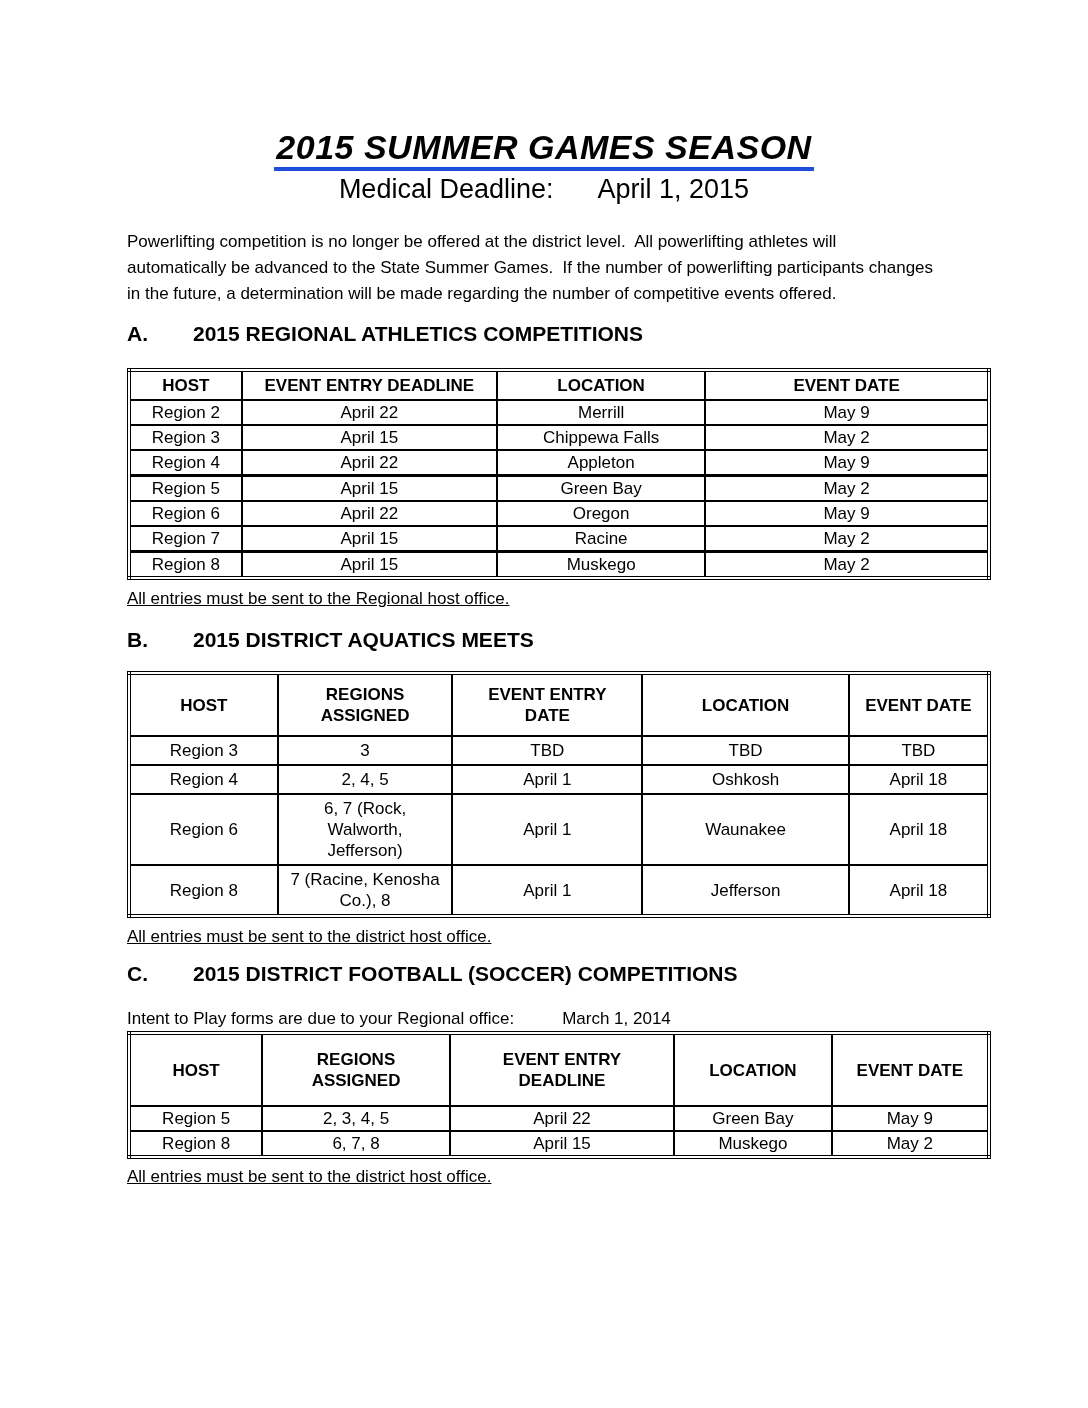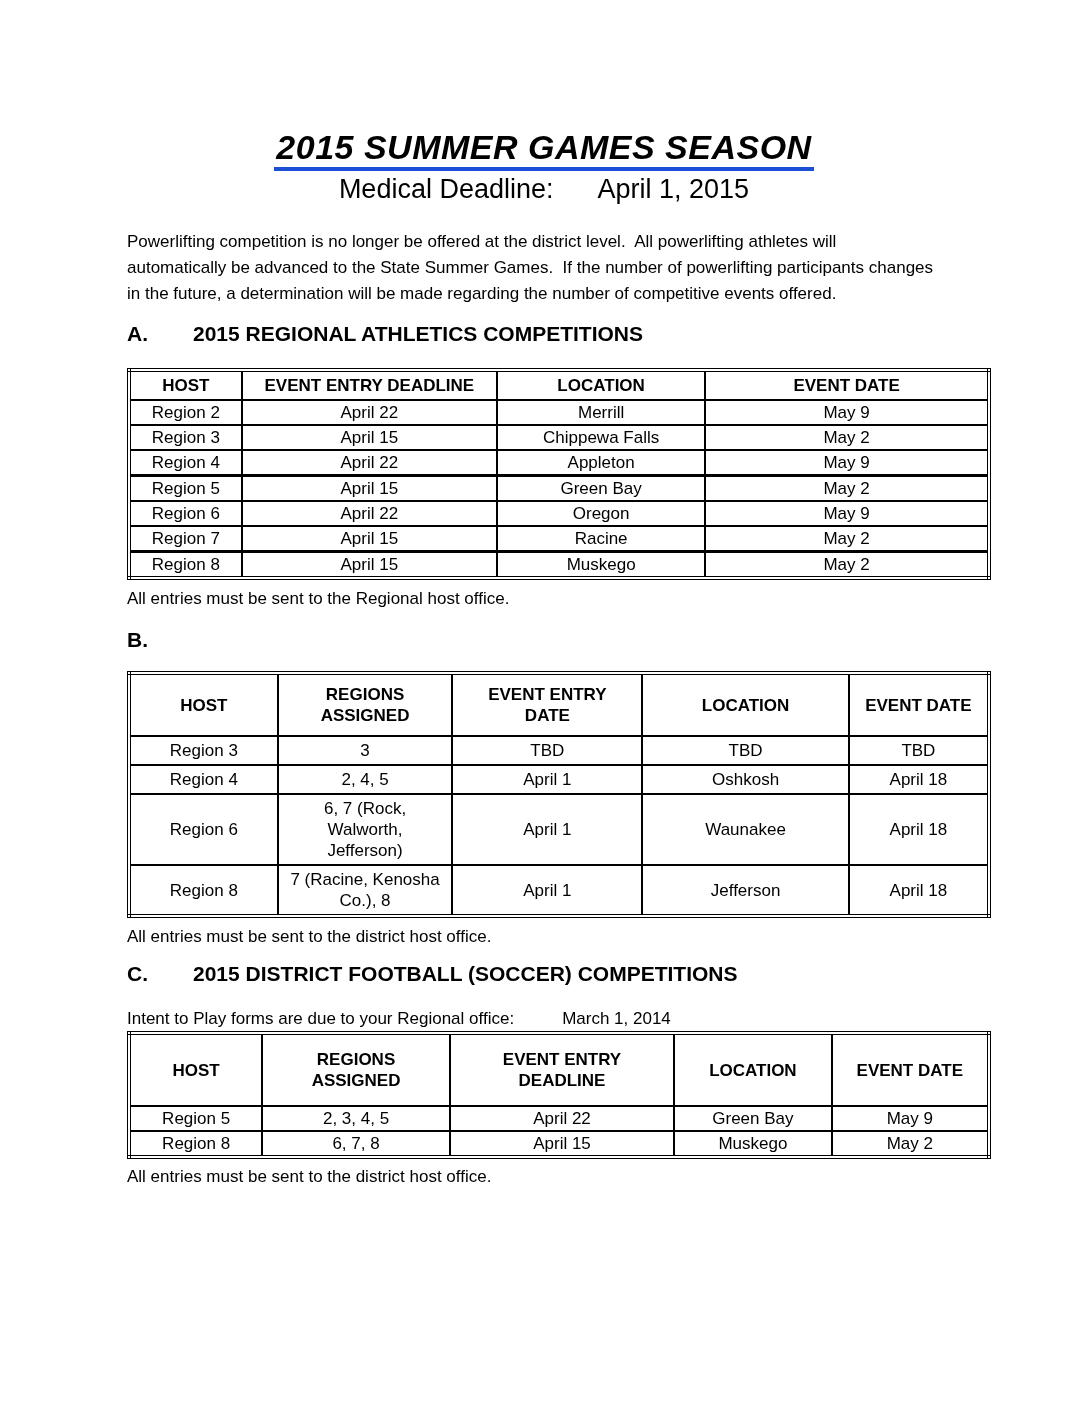--- a/index.html
+++ b/index.html
@@ -53,21 +53,21 @@
   .table-a tr.thick-top td { border-top: 3px solid #000; }
 
   .table-b { margin-top: 19px; }
   .table-b th { padding: 9px 6px; }
   .table-b td { padding: 3px 6px; height: 29px; }
 
   .table-c { margin-top: 2px; }
   .table-c th { padding: 14px 6px; }
   .table-c td { padding: 1px 6px; height: 25px; }
 
-  .note { margin-top: 7px; font-size: 17px; line-height: 23px; }
+  .note { margin-top: 7px; font-size: 17px; line-height: 23px; text-decoration: underline; }
   .note-c { margin-top: 6px; }
 
   .intent-line { margin-top: 22px; font-size: 17px; line-height: 21px; }
   .intent-value { display: inline-block; margin-left: 48px; }
 
   .footer { margin-top: 28px; font-size: 18px; font-weight: bold; line-height: 23px; }
 </style>
 </head>
 <body>
 
@@ -150,20 +150,21 @@
         <td>April 15</td>
         <td>Muskego</td>
         <td>May 2</td>
       </tr>
     </tbody>
   </table>
   <p class="note">All entries must be sent to the Regional host office.</p>
 
   <div class="section-heading mt-b">
     <span class="section-letter">B.</span>
+    <span>2015 DISTRICT AQUATICS MEETS</span>
   </div>
 
   <table class="data-table table-b">
     <colgroup>
       <col style="width:17.3%">
         <col style="width:20.3%">
         <col style="width:22.1%">
         <col style="width:24%">
         <col style="width:16.3%">
     </colgroup>

